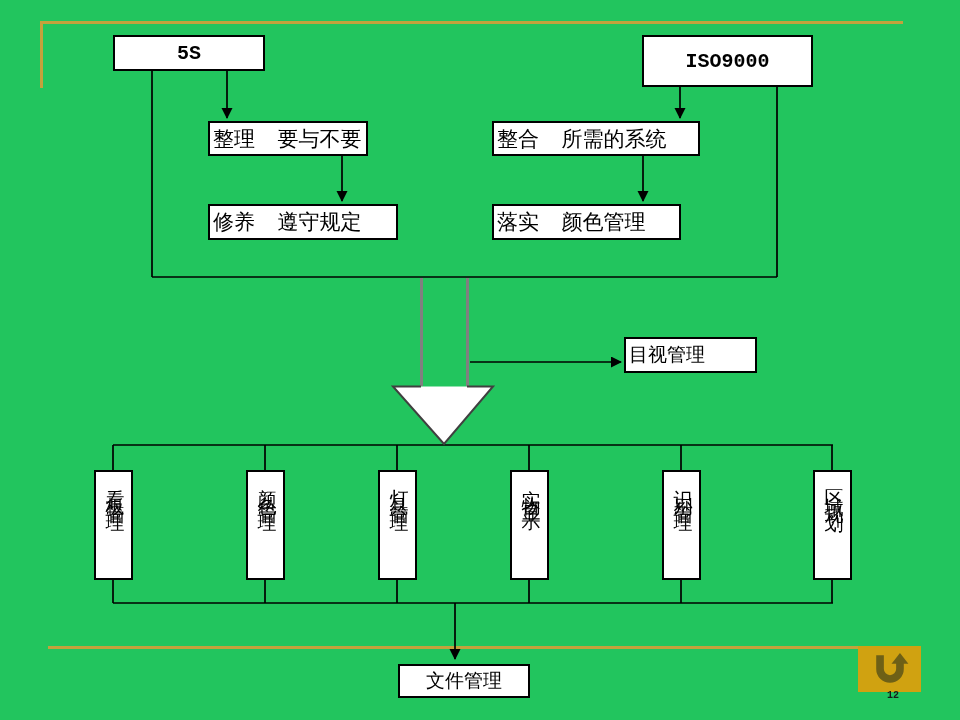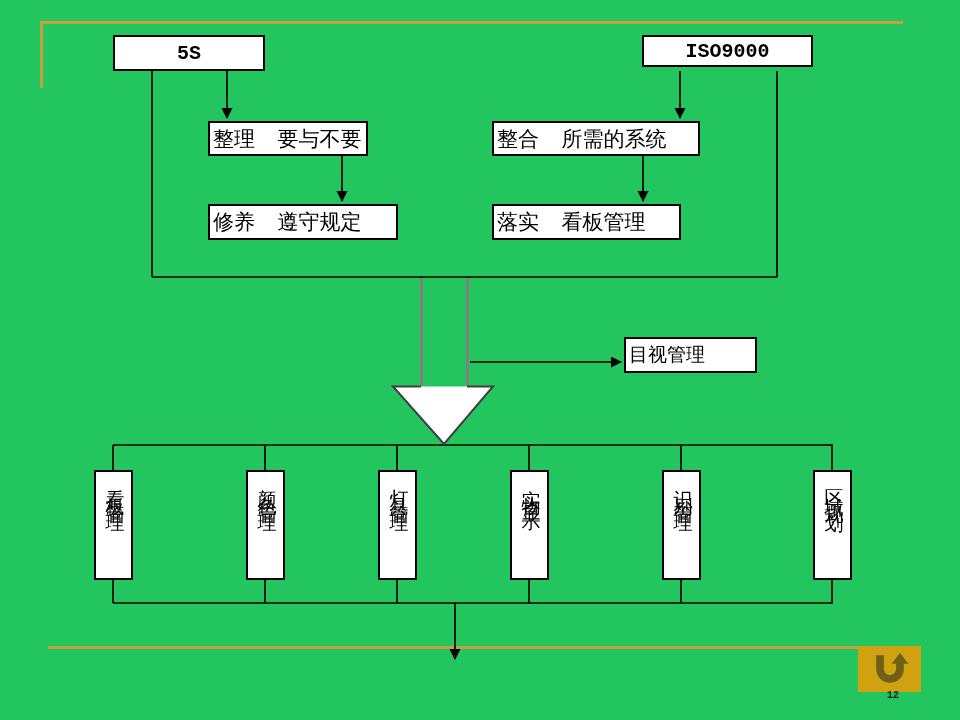--- a/index.html
+++ b/index.html
@@ -84,35 +84,35 @@
     <g>
       <line x1="421.5" y1="278" x2="421.5" y2="386" stroke="#808080" stroke-width="3"></line>
       <line x1="467.5" y1="278" x2="467.5" y2="386" stroke="#808080" stroke-width="3"></line>
       <polyline points="421,386.5 393,386.5 444,444 493,386.5 467,386.5" fill="#ffffff" stroke="#404040" stroke-width="2"></polyline>
     </g>
   </svg>
 
   <div class="box centered bold-latin" style="left:113px; top:35px; width:152px; height:36px;">
     <span>5S</span>
   </div>
-  <div class="box centered bold-latin" style="left:642px; top:35px; width:171px; height:32px;">
+  <div class="box centered bold-latin" style="left:642px; top:35px; width:171px; height:52px;">
     <span>ISO9000</span>
   </div>
 
   <div class="box pad-left" style="left:208px; top:121px; width:160px; height:35px;">
     <span>整理 要与不要</span>
   </div>
   <div class="box pad-left" style="left:492px; top:121px; width:208px; height:35px;">
     <span>整合 所需的系统</span>
   </div>
   <div class="box pad-left" style="left:208px; top:204px; width:190px; height:36px;">
     <span>修养 遵守规定</span>
   </div>
   <div class="box pad-left" style="left:492px; top:204px; width:189px; height:36px;">
-    <span>落实 看板管理</span>
+    <span>落实 颜色管理</span>
   </div>
 
   <div class="box pad-left" style="left:624px; top:337px; width:133px; height:36px; font-size:19px;">
     <span>目视管理</span>
   </div>
 
   <div class="vbox" style="left:94px;">
     <span>看板管理</span>
   </div>
   <div class="vbox" style="left:246px;">
@@ -124,20 +124,23 @@
   <div class="vbox" style="left:510px;">
     <span>实物显示</span>
   </div>
   <div class="vbox" style="left:662px;">
     <span>识别管理</span>
   </div>
   <div class="vbox" style="left:813px;">
     <span>区域规划</span>
   </div>
 
+  <div class="box centered" style="left:398px; top:664px; width:132px; height:34px; font-size:19px;">
+    <span>文件管理</span>
+  </div>
 
   <div class="logo">
     <svg width="46" height="38" viewBox="0 0 60 48">
       <path d="M17,6 L17,24 A13,13 0 0 0 43,24 L43,16" fill="none" stroke="#6E6016" stroke-width="10"></path>
       <polygon points="32,17 54,17 43,3" fill="#6E6016"></polygon>
     </svg>
   </div>
   <div class="pagenum">12</div>
 
 </div>

